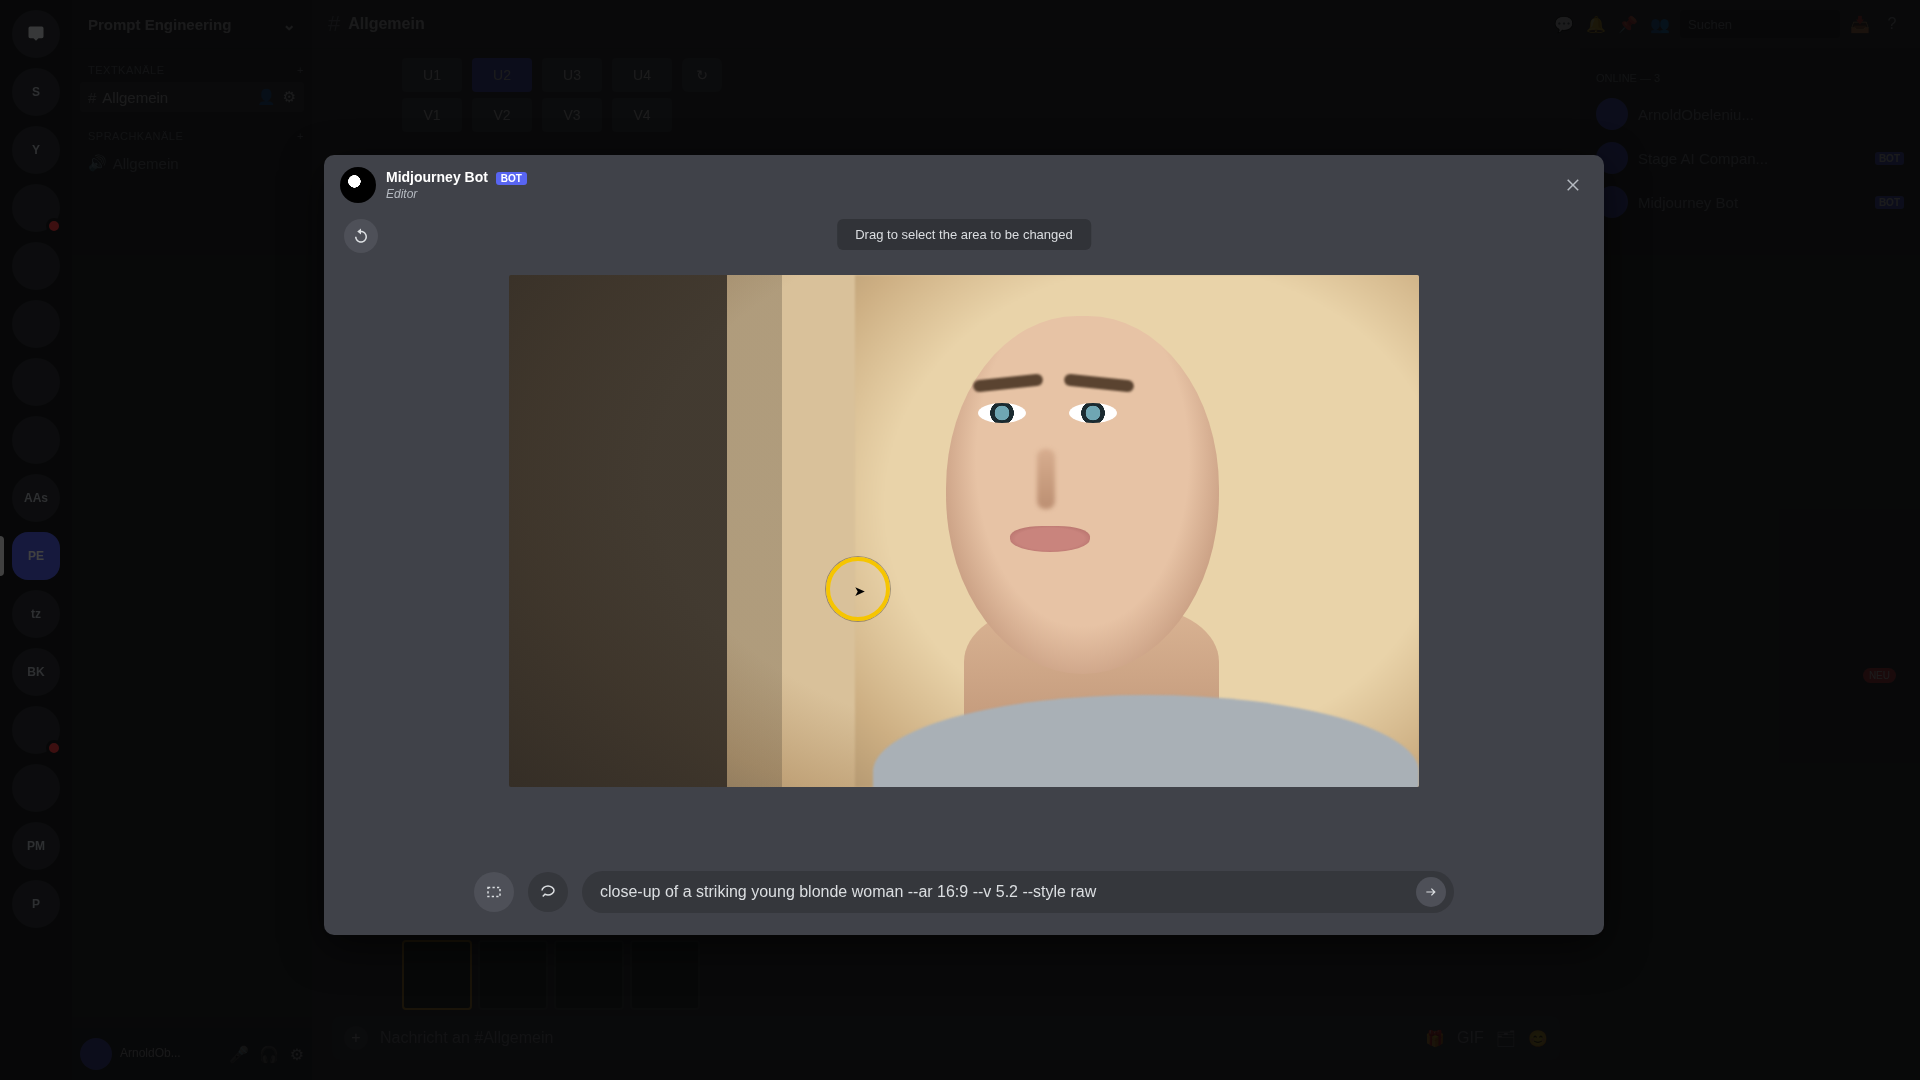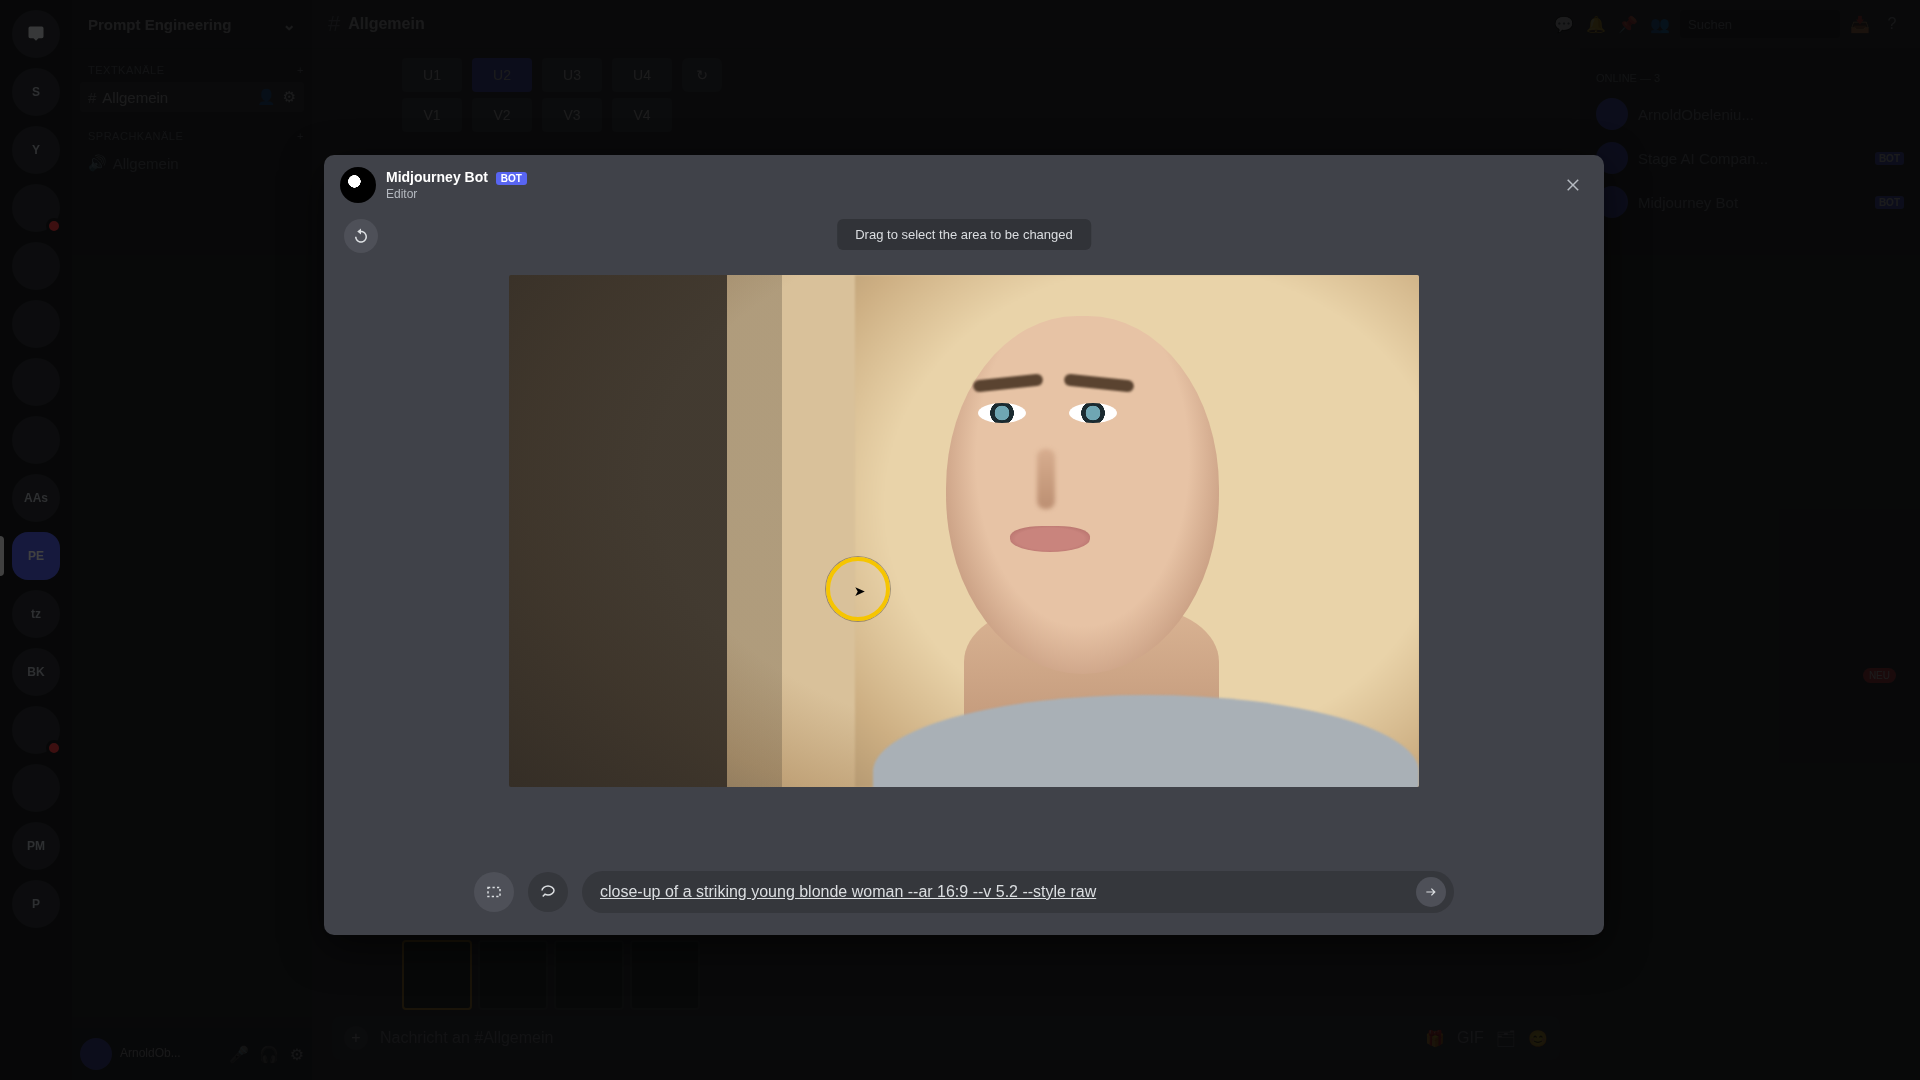--- a/index.html
+++ b/index.html
@@ -55,21 +55,21 @@
   .mem-item .badge { margin-left:auto; font-size:10px; background:#5865f2; color:#fff; padding:1px 4px; border-radius:3px; font-weight:700;}
   .red-pill { position:absolute; right:24px; top:620px; font-size:10px; color:#fff; background:#f23f42; padding:2px 6px; border-radius:8px;}
 
   
   .dimmer { position:absolute; inset:0; background:rgba(0,0,0,.75); }
   .modal { position:absolute; left:324px; top:155px; width:1280px; height:780px; background:#404249; border-radius:10px; display:flex; flex-direction:column; overflow:hidden; box-shadow:0 12px 40px rgba(0,0,0,.6); font-size:14px;}
   .modal-header { display:flex; align-items:center; padding:12px 16px 4px 16px; gap:10px;}
   .bot-av { width:36px; height:36px; border-radius:50%; background:radial-gradient(circle at 40% 40%, #fff 0 20%, #000 21% 100%); }
   .bot-name { font-weight:700; color:#fff;}
   .bot-tag { display:inline-block; background:#5865f2; color:#fff; font-size:10px; font-weight:700; padding:1px 5px; border-radius:3px; margin-left:4px; vertical-align:middle;}
-  .bot-sub { font-size:12px; color:#b5bac1; margin-top:2px;}
+  .bot-sub { font-size:12px; color:#b5bac1; margin-top:2px;font-style:italic;}
   .close-btn { margin-left:auto; width:28px; height:28px; color:#b5bac1; display:flex; align-items:center; justify-content:center; cursor:pointer;}
   .close-btn svg{width:18px;height:18px;}
 
   .editor-stage { position:relative; flex:1; display:flex; align-items:center; justify-content:center; }
   .undo-btn { position:absolute; left:20px; top:12px; width:34px; height:34px; border-radius:50%; background:#4e5058; color:#dbdee1; display:flex; align-items:center; justify-content:center;}
   .undo-btn svg{width:18px;height:18px;}
   .hint-pill { position:absolute; top:12px; left:50%; transform:translateX(-50%); background:#313338; color:#dbdee1; padding:8px 18px; border-radius:6px; font-size:13px;}
   .canvas { width:910px; height:512px; position:relative; border-radius:2px; overflow:hidden; background:
       linear-gradient(90deg, rgba(40,35,30,.85) 0 24%, rgba(80,70,55,.3) 24% 30%, transparent 30%),
       radial-gradient(ellipse 1100px 700px at 62% 40%, #d9c19a 0 38%, #c1a379 50%, #50463a 80%);
@@ -82,21 +82,21 @@
   .eye{position:absolute; width:48px; height:20px; background:radial-gradient(circle at 50% 50%, #6fa6b3 0 28%, #1a2a30 29% 45%, #fff 46% 100%); border-radius:50%;}
   .eye.l{left:51.5%; top:25%;} .eye.r{left:61.5%; top:25%;}
   .nose{position:absolute; left:58%; top:34%; width:18px; height:60px; background:linear-gradient(#d7ad8f,#bc8f72); border-radius:8px; filter:blur(2px);} 
   .lips{position:absolute; left:55%; top:49%; width:80px; height:26px; background:radial-gradient(ellipse at 50% 50%, #c9847d 0 60%, #a5635d 100%); border-radius:40% 40% 50% 50%;}
   .neck{position:absolute; left:50%; top:65%; width:28%; height:35%; background:linear-gradient(#d9b393,#b98e70); border-radius:30% 30% 0 0;}
   .shirt{position:absolute; left:40%; top:82%; width:60%; height:30%; background:#a9b0b6; border-radius:50% 50% 0 0; filter:blur(1px);}
 
   .cursor-ring{position:absolute; width:64px; height:64px; border:4px solid #f6c500; border-radius:50%; left:calc(48% - 120px); top:calc(55%); box-shadow:0 0 0 1px rgba(0,0,0,.3);}
   .cursor-arrow{position:absolute; left:calc(48% - 92px); top:calc(55% + 26px); font-size:14px; color:#000;}
 
-  .modal-footer { display:flex; align-items:center; gap:14px; padding:16px 150px 22px 150px;text-decoration:underline;}
+  .modal-footer { display:flex; align-items:center; gap:14px; padding:16px 150px 22px 150px;}
   .tool-btn { width:40px; height:40px; border-radius:50%; background:#4e5058; color:#dbdee1; display:flex; align-items:center; justify-content:center;}
   .tool-btn.active{background:#35373c;}
   .tool-btn svg{width:18px;height:18px;}
   .prompt-bar { flex:1; height:42px; background:#35373c; border-radius:21px; display:flex; align-items:center; padding:0 8px 0 18px; color:#dbdee1; font-size:16px;}
   .send-circ{ width:30px; height:30px; border-radius:50%; background:#4e5058; margin-left:auto; display:flex; align-items:center; justify-content:center;}
   .send-circ svg{width:14px;height:14px; color:#dbdee1;}
 
   
   .icon{width:20px;height:20px;display:inline-block;}
 </style>

